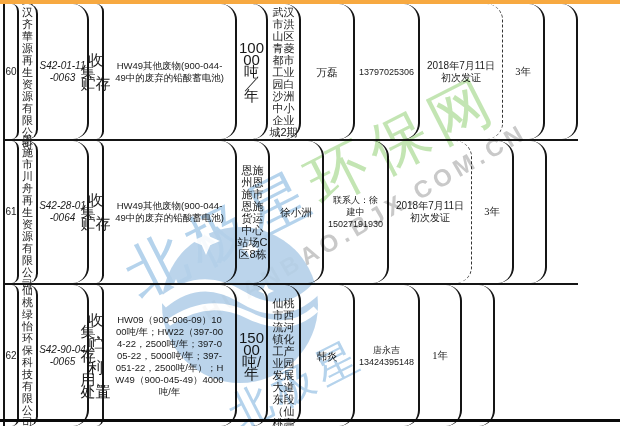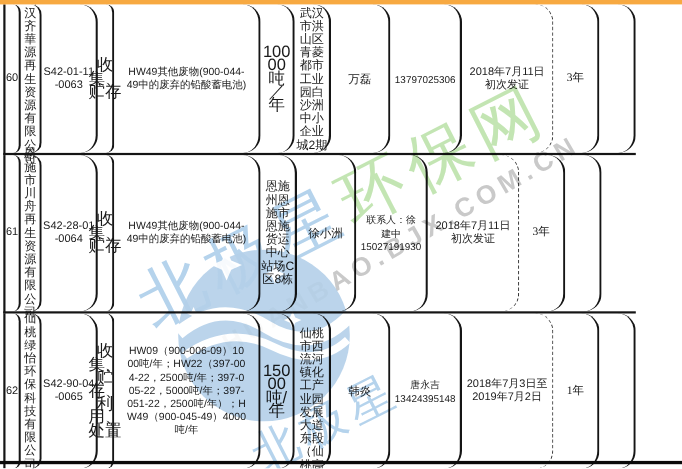--- a/index.html
+++ b/index.html
@@ -14,21 +14,21 @@
   .trow{display:flex;border-left:2px solid #151515;border-bottom:2px solid #151515;}
   .trow-last{border-bottom:none;}
   .cell{
     box-sizing:border-box;border-right:2px solid #151515;
     display:flex;align-items:center;justify-content:center;
     text-align:center;word-break:break-all;line-height:12px;
     overflow:visible;padding:0;border-radius:16px;
   }
   .col-seq{width:14px;font-size:10px;}
   .col-company{width:19px;font-size:11px;}
-  .col-license{width:51px;font-size:10px;}
+  .col-license{width:51px;font-size:10px;font-style:italic;}
   .col-type{width:15px;font-size:15px;}
   .col-waste{width:133px;font-size:9.5px;padding:0 11px;}
   .col-qty{width:31px;font-size:15px;}
   .col-addr{width:33px;font-size:11px;}
   .col-contact{width:54px;font-size:10.5px;}
   .col-phone{width:65px;font-size:9px;white-space:pre-line;}
   .col-date{width:83px;font-size:10px;border-right:1px dashed #333;white-space:pre-line;}
   .col-valid{width:42px;font-size:10.5px;font-family:Liberation Serif, serif;}
   .col-remark{width:33px;}
   .r1{height:135px;}
@@ -103,22 +103,20 @@
       <div class="cell col-seq">62</div>
       <div class="cell col-company">仙桃绿怡环保科技有限公司</div>
       <div class="cell col-license">S42-90-04-0065</div>
       <div class="cell col-type">收集、贮存、利用、处置</div>
       <div class="cell col-waste">HW09（900-006-09）1000吨/年；HW22（397-004-22，2500吨/年；397-005-22，5000吨/年；397-051-22，2500吨/年）；HW49（900-045-49）4000吨/年</div>
       <div class="cell col-qty">15000吨/年</div>
       <div class="cell col-addr pad-down">仙桃市西流河镇化工产业园发展大道东段（仙桃高</div>
       <div class="cell col-contact">韩炎</div>
       <div class="cell col-phone">唐永吉
 13424395148</div>
-      <div class="cell col-date">2018年7月3日至
-2019年7月2日</div>
       <div class="cell col-valid">1年</div>
       <div class="cell col-remark"></div>
     </div>
 
   </div>
 
   <div class="thick-line"></div>
 
   <div class="wm">
     <div class="wm-cn"><span class="b">北极星</span><span class="g">环保网</span></div>

